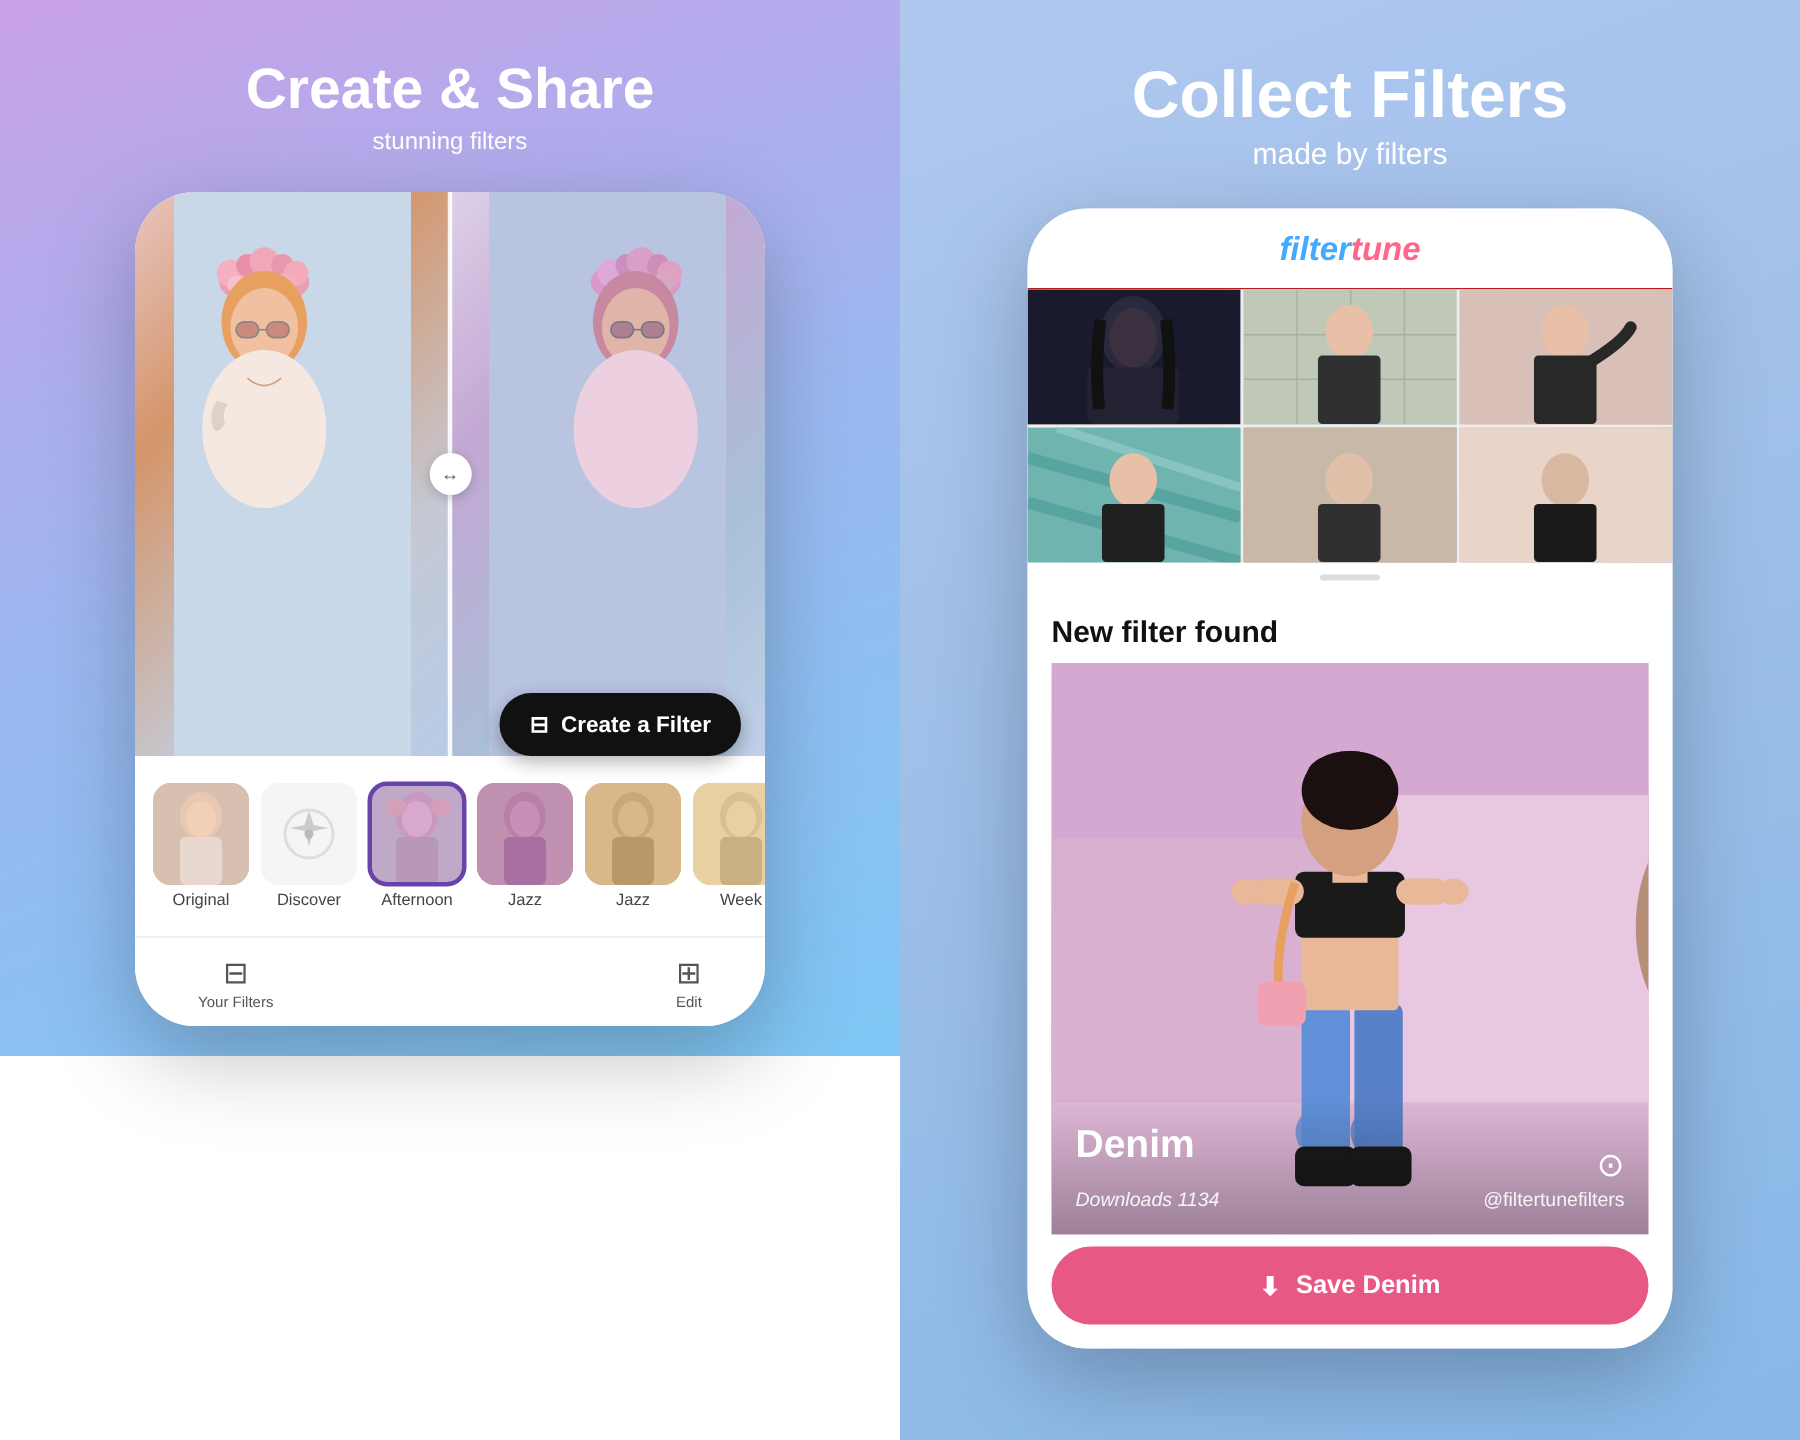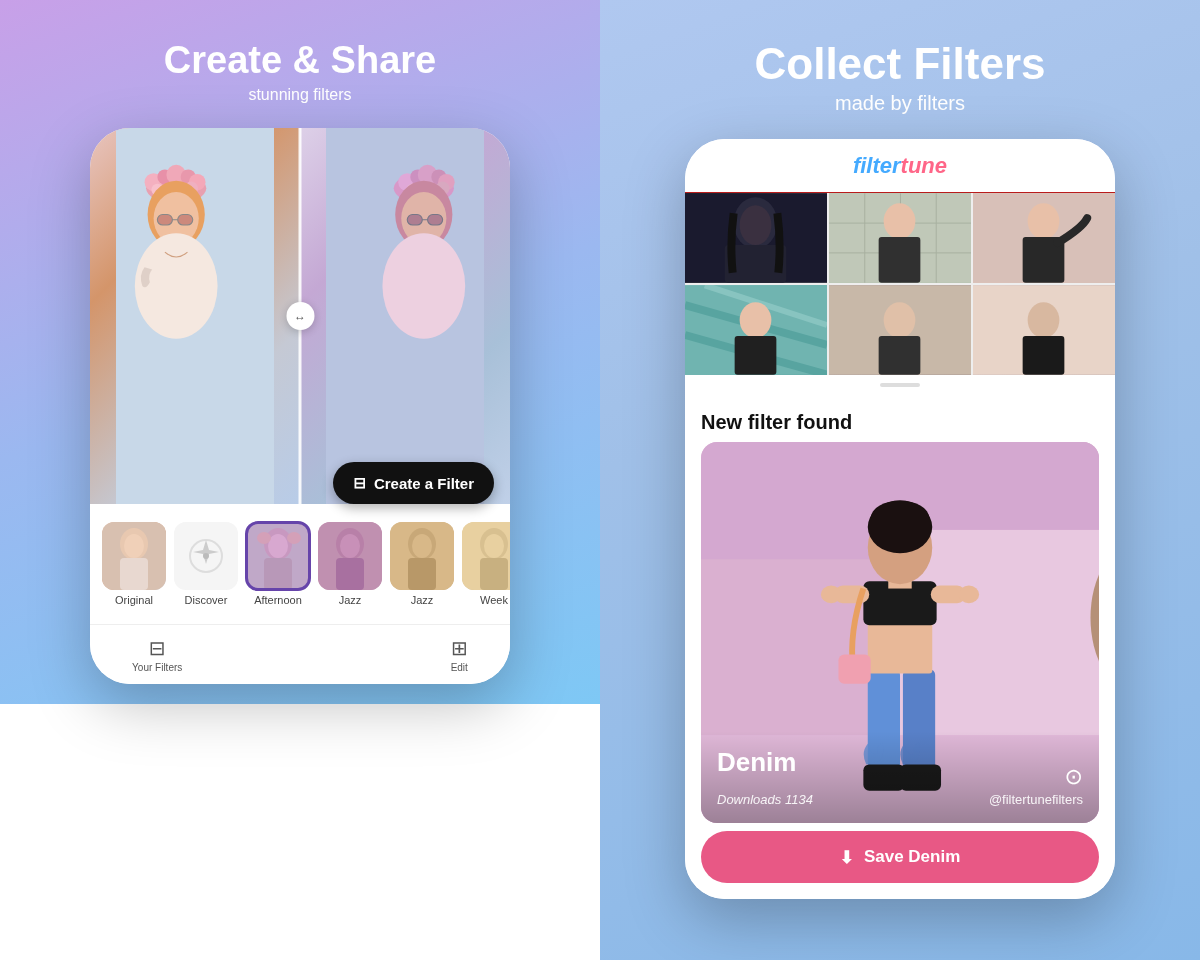--- a/index.html
+++ b/index.html
@@ -334,21 +334,21 @@
     }
     .new-filter-title {
       font-size: 20px;
       font-weight: 700;
       color: #111;
     }
 
     
     .filter-preview {
       flex: 1;
-      border-radius: 16px;
+      border-radius: 0;
       overflow: hidden;
       position: relative;
       min-height: 220px;
       background: linear-gradient(160deg, #e8c8e0 0%, #d4a8c8 30%, #c090b8 50%, #f0c0d8 70%, #e8d0e8 100%);
     }
     .filter-preview-overlay {
       position: absolute;
       bottom: 0;
       left: 0;
       right: 0;

